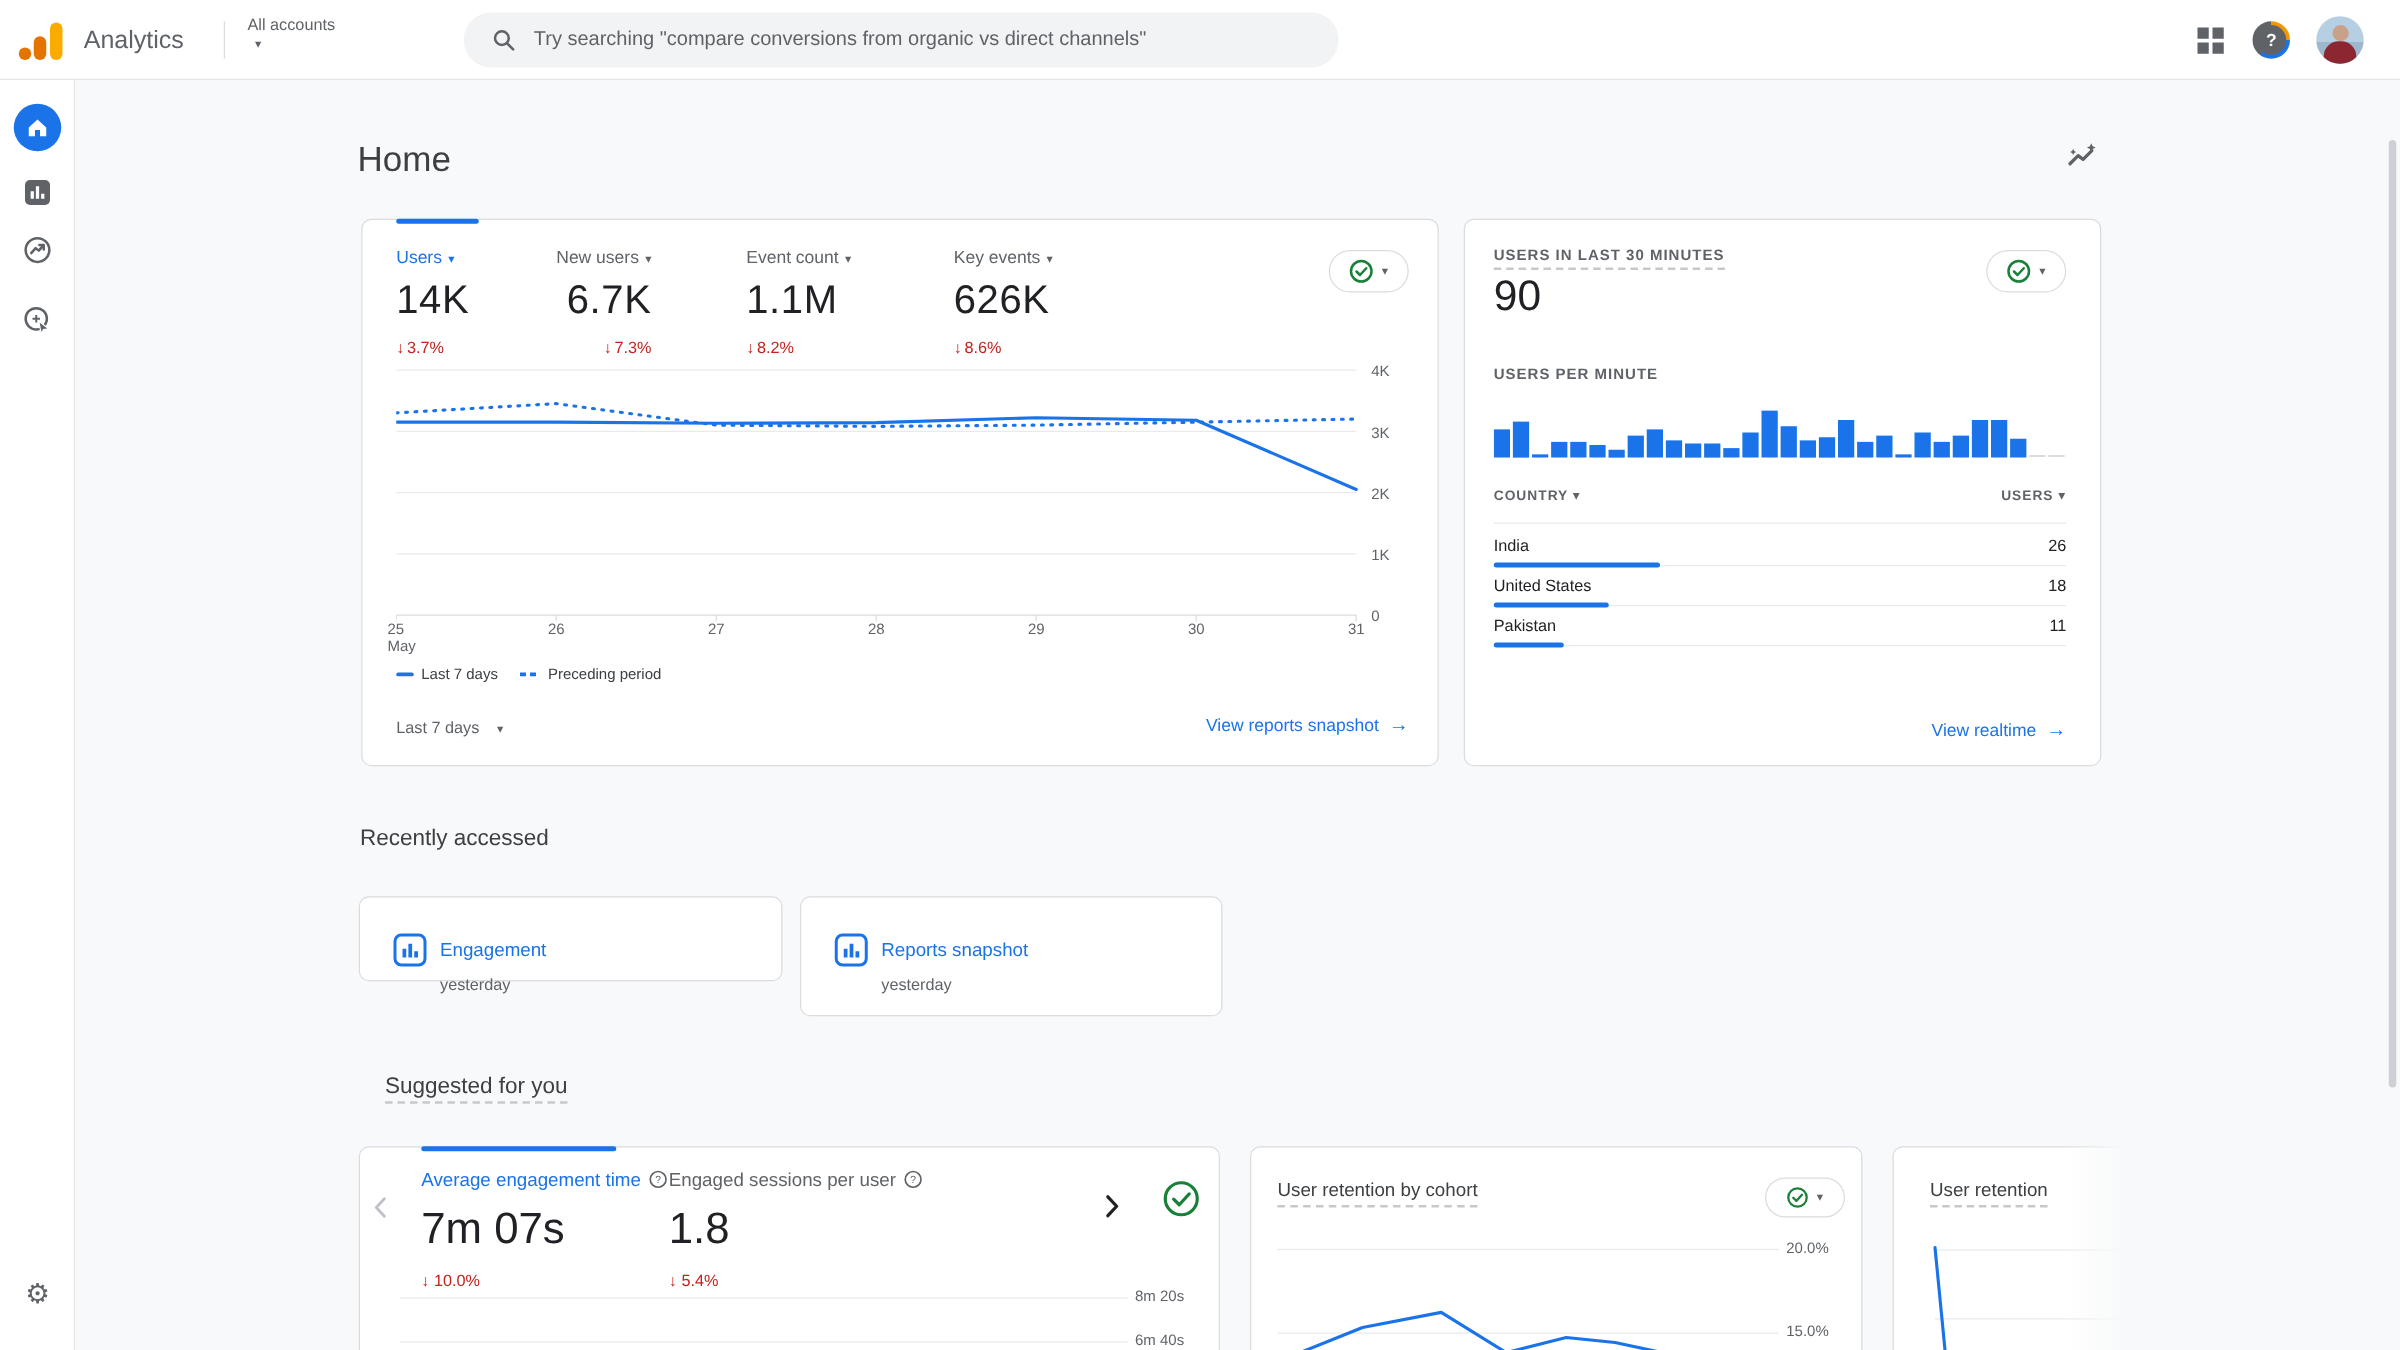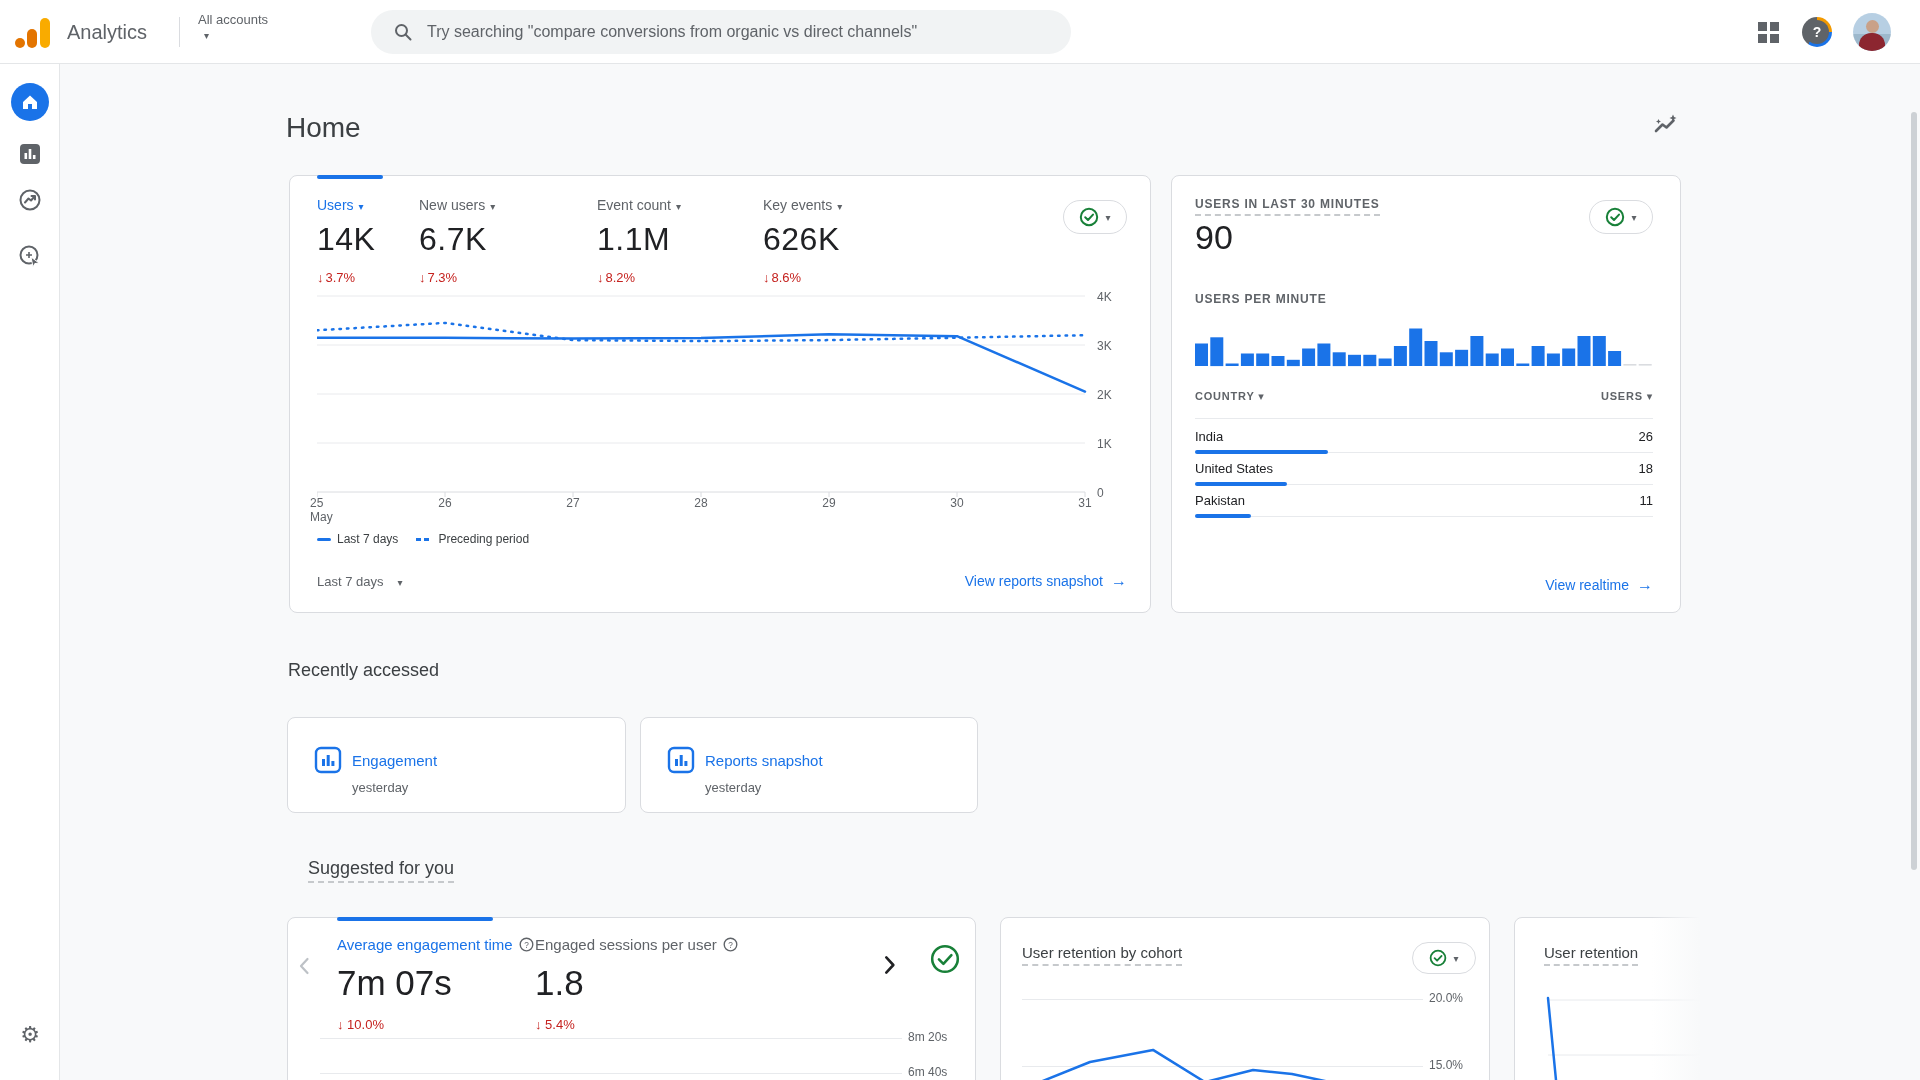--- a/index.html
+++ b/index.html
@@ -91,21 +91,21 @@
   .section-title { position:absolute; font-size:18px; color:#3c4043; }
   .recent-card { cursor:pointer; }
   .recent-card .title { position:absolute; left:64px; top:34px; font-size:15px; color:#1a73e8; }
   .recent-card .sub { position:absolute; left:64px; top:62px; font-size:13px; color:#5f6368; }
   .recent-card .icon { position:absolute; left:26px; top:28px; }
 
   
   #sg-card1 { left:287px; top:917px; width:689px; height:200px; }
   #sg-indicator { position:absolute; left:337px; top:917px; width:156px; height:4px; background:#1a73e8; border-radius:2px; z-index:3; }
   .sg-tab { position:absolute; top:936px; cursor:pointer; }
-  .sg-tab .t-label { font-size:15px; color:#5f6368; display:flex; align-items:center; gap:6px; }
+  .sg-tab .t-label { font-size:15px; color:#5f6368; display:flex; align-items:flex-start; gap:6px; }
   .sg-tab .t-label.active { color:#1a73e8; }
   .sg-tab .t-value { margin-top:10px; font-size:35px; color:#202124; }
   .sg-tab .t-delta { margin-top:14px; font-size:13px; color:#c5221f; }
   .chev { position:absolute; cursor:pointer; }
   .gridline { position:absolute; height:1px; background:#e8eaed; }
   #sg-card2 { left:1000px; top:917px; width:490px; height:200px; }
   #sg-card3 { left:1514px; top:917px; width:200px; height:200px; }
   .sg-title { position:absolute; font-size:15px; color:#3c4043; }
   #fade { position:absolute; left:1652px; top:916px; width:68px; height:164px;
      background:linear-gradient(to right, rgba(248,249,250,0), #f8f9fa 70%); z-index:6; pointer-events:none; }
@@ -194,21 +194,21 @@
   <div id="scrollbar"></div>
 
   <div id="ov-card" class="card"></div>
   <div id="ov-indicator"></div>
   <div id="ov-metrics">
       <div class="ov-metric" style="left: 317px;">
         <div class="m-label active">Users<span class="caret">▾</span></div>
         <div class="m-value">14K</div>
         <div class="m-delta"><span class="arr">↓</span>3.7%</div>
       </div>
-      <div class="ov-metric" style="left: 419px;">
+      <div class="ov-metric" style="left: 445px; text-align: right;">
         <div class="m-label">New users<span class="caret">▾</span></div>
         <div class="m-value">6.7K</div>
         <div class="m-delta"><span class="arr">↓</span>7.3%</div>
       </div>
       <div class="ov-metric" style="left: 597px;">
         <div class="m-label">Event count<span class="caret">▾</span></div>
         <div class="m-value">1.1M</div>
         <div class="m-delta"><span class="arr">↓</span>8.2%</div>
       </div>
       <div class="ov-metric" style="left: 763px;">
@@ -342,21 +342,21 @@
           <div class="blue" style="width: 56px;"></div>
         </div>
       </div>
     </div>
   <div class="blue-link" style="right:267px; top:576px;">
     <span>View realtime</span><span class="arrow">→</span>
   </div>
 
   <div class="section-title" style="left:288px; top:660px;">Recently accessed</div>
   <div id="recent-cards">
-      <div class="card recent-card" style="left: 287px; top: 717px; width: 339px; height: 96px;">
+      <div class="card recent-card" style="left: 287px; top: 717px; width: 339px; height: 68px;">
         <svg class="icon" width="28" height="28" viewBox="0 0 28 28" style="position:absolute;left:26px;top:28px;">
           <rect x="2" y="2" width="24" height="24" rx="5" fill="none" stroke="#1a73e8" stroke-width="2.4"></rect>
           <rect x="8" y="13" width="3" height="7" fill="#1a73e8"></rect>
           <rect x="12.7" y="9" width="3" height="11" fill="#1a73e8"></rect>
           <rect x="17.4" y="15" width="3" height="5" fill="#1a73e8"></rect>
         </svg>
         <div class="title">Engagement</div>
         <div class="sub">yesterday</div>
       </div>
       <div class="card recent-card" style="left: 640px; top: 717px; width: 338px; height: 96px;">

